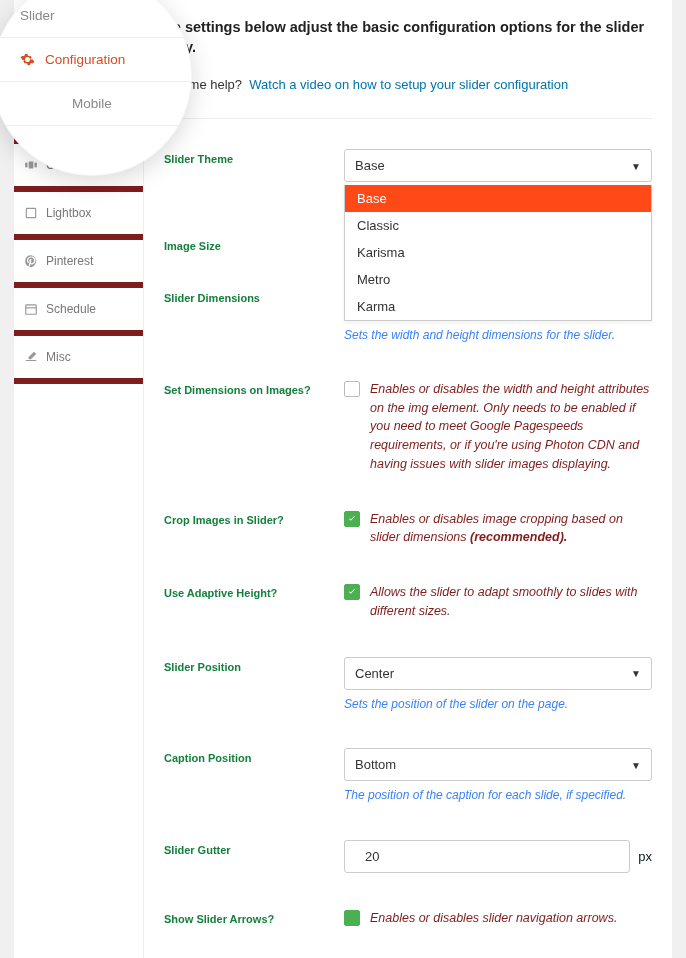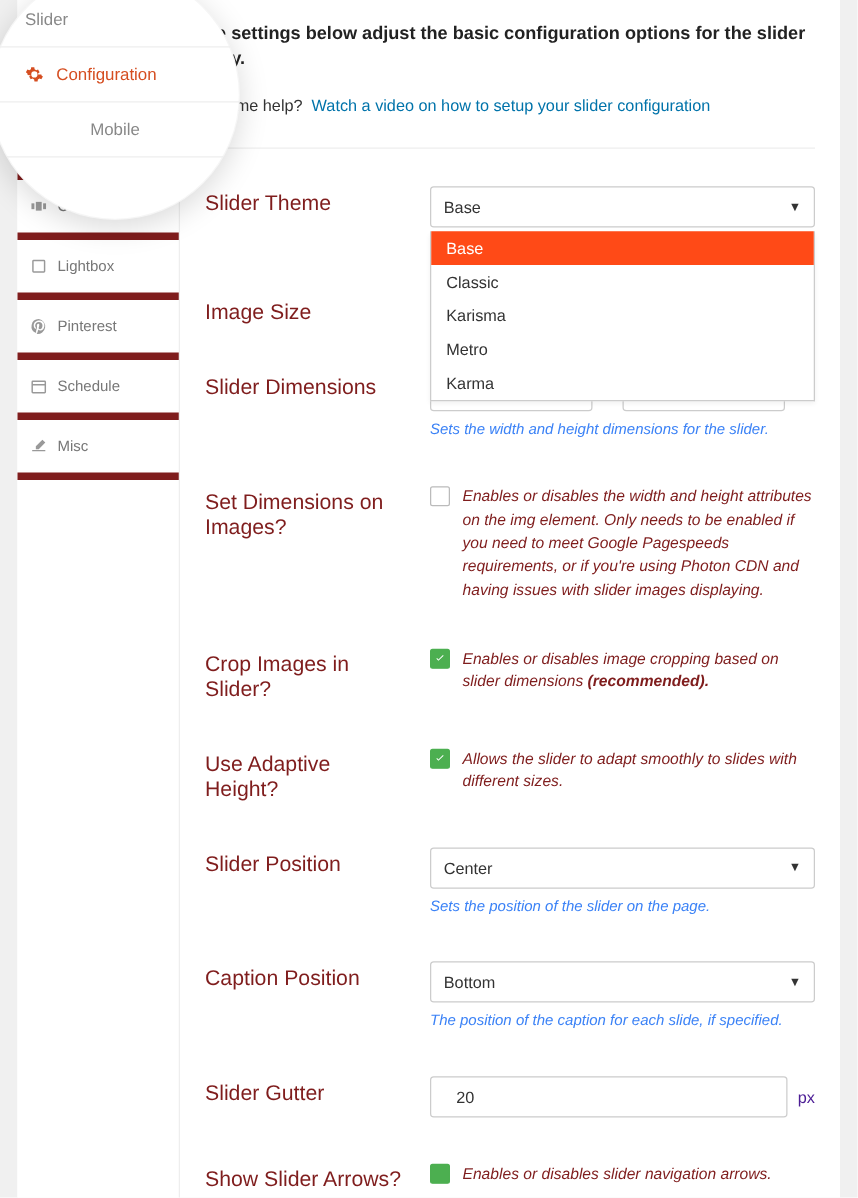--- a/index.html
+++ b/index.html
@@ -47,44 +47,44 @@
 .help-row a { color: #0073aa; text-decoration: none; }
 hr.sep { border: none; border-top: 1px solid #eee; margin: 26px 0 30px; }
 .field-row {
   display: flex;
   align-items: flex-start;
   margin-bottom: 36px;
   gap: 20px;
 }
 .field-label {
   width: 160px;
-  font-weight: 400;
-  font-size: 17px;
-  color: #7f1d1d;
+  font-weight: 700;
+  font-size: 11px;
+  color: #15803d;
   padding-top: 4px;
   flex-shrink: 0;
 }
 .field-body { flex: 1; position: relative; }
 .select-box, .text-input {
   width: 100%;
   border: 1px solid #ccc;
   border-radius: 3px;
   padding: 8px 10px;
   font-size: 13px;
   background: #fff;
   color: #333;
 }
 .select-box { position: relative; cursor: pointer; }
 .select-box .caret {
   position: absolute; right: 10px; top: 50%; transform: translateY(-50%);
   font-size: 10px; color: #333;
 }
 .dim-row { display: flex; align-items: center; gap: 8px; }
 .dim-row .text-input { width: 130px; padding-left: 20px; }
-.unit { color: #4c1d95; font-size: 13px; }
+.unit { color: #0f172a; font-size: 13px; }
 .help-text { font-style: italic; color: #3b82f6; font-size: 12px; margin-top: 6px; line-height: 1.4; }
 .checkbox-row { display: flex; align-items: flex-start; gap: 10px; }
 .chk {
   width: 16px; height: 16px; border: 1px solid #bbb; border-radius: 2px;
   display: inline-flex; align-items: center; justify-content: center;
   flex-shrink: 0; cursor: pointer; margin-top: 1px;
 }
 .chk.checked { background: #4caf50; border-color: #4caf50; }
 .chk.checked svg { width: 10px; height: 10px; fill: #fff; }
 .chk-text { font-style: italic; color: #7f1d1d; font-size: 12.5px; line-height: 1.5; }

